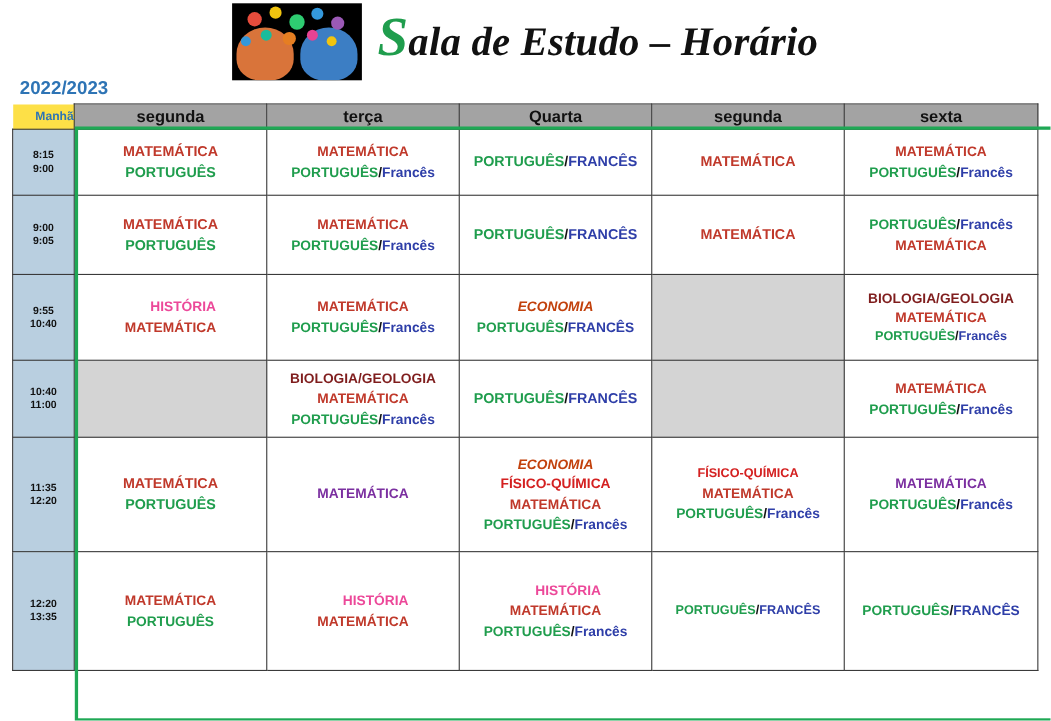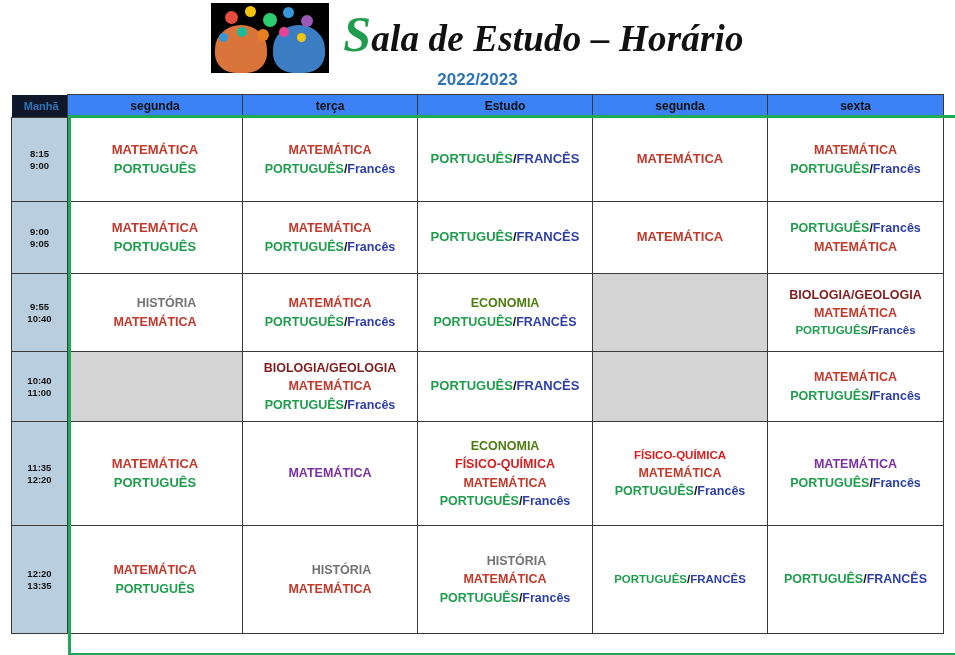--- a/index.html
+++ b/index.html
@@ -33,50 +33,49 @@
     font-family:"Liberation Serif", serif;
     font-style:italic;font-weight:bold;
     font-size:37px;color:#111;
     white-space:nowrap;
     letter-spacing:.2px;
   }
   .title .big{
     color:#1f9d4d;font-size:50px;line-height:0;
   }
   .year{
-    text-align:center;
     font-size:17px;font-weight:bold;color:#2e74b5;
-    margin-top:-4px;margin-bottom:4px;
+    margin-top:-4px;margin-bottom:4px;padding-left:18px;
   }
 
   
   table{
     border-collapse:collapse;
     margin:0 auto;
     width:932px;
     table-layout:fixed;
   }
   th,td{
     border:1px solid #3a3a3a;
     vertical-align:middle;
     padding:0;
   }
   thead th{
-    background:#3b82f6;
+    background:#a3a3a3;
     color:#111;
-    font-size:12px;
+    font-size:15px;
     font-weight:bold;
     height:22px;
   }
   thead th.corner{
-    background:#0f172a;
+    background:#fde047;
     color:#2e74b5;
     font-size:11px;
     border:none;
-    text-align:center;
+    text-align:right;
     padding-left:4px;
   }
   td.timecell{
     background:#b9cfe0;
     text-align:center;
     font-size:9.5px;
     font-weight:bold;
     color:#111;
     line-height:1.25;
     width:56px;
@@ -90,22 +89,22 @@
   .ln{display:block;white-space:nowrap;font-weight:bold;}
   .s12{font-size:12.5px;}
   .s11{font-size:11.5px;}
   .s13{font-size:13px;}
 
   
   .mat{color:#c0392b;}      
   .matp{color:#7b2fa0;}     
   .port{color:#1f9d4d;}     
   .fr{color:#2e3ea8;}       
-  .hist{color:#737373;margin-left:23px;}     
-  .eco{color:#4d7c0f;}      
+  .hist{color:#ec4899;margin-left:23px;}     
+  .eco{color:#c2410c;font-style:italic;}      
   .bio{color:#7f1d1d;}      
   .fq{color:#d42020;}       
   .slash{color:#111;}
 
   
   .frame{
     position:absolute;
     border:3px solid #1fa855;
     pointer-events:none;
   }
@@ -144,27 +143,27 @@
       <col style="width:175px">
       <col style="width:175px">
       <col style="width:175px">
       <col style="width:176px">
     </colgroup>
     <thead>
       <tr>
         <th class="corner">Manhã</th>
         <th>segunda</th>
         <th>terça</th>
-        <th>Estudo</th>
+        <th>Quarta</th>
         <th>segunda</th>
         <th>sexta</th>
       </tr>
     </thead>
     <tbody id="tbody">
-        <tr style="height: 84px;">
+        <tr style="height: 60px;">
           <td class="timecell">
             <span class="ln">8:15</span>
             <span class="ln">9:00</span>
           </td>
           <td class="slot">
             <span class="ln s13"><span class="mat">MATEMÁTICA</span></span>
             <span class="ln s13"><span class="port">PORTUGUÊS</span></span>
           </td>
           <td class="slot">
             <span class="ln s12"><span class="mat">MATEMÁTICA</span></span>

